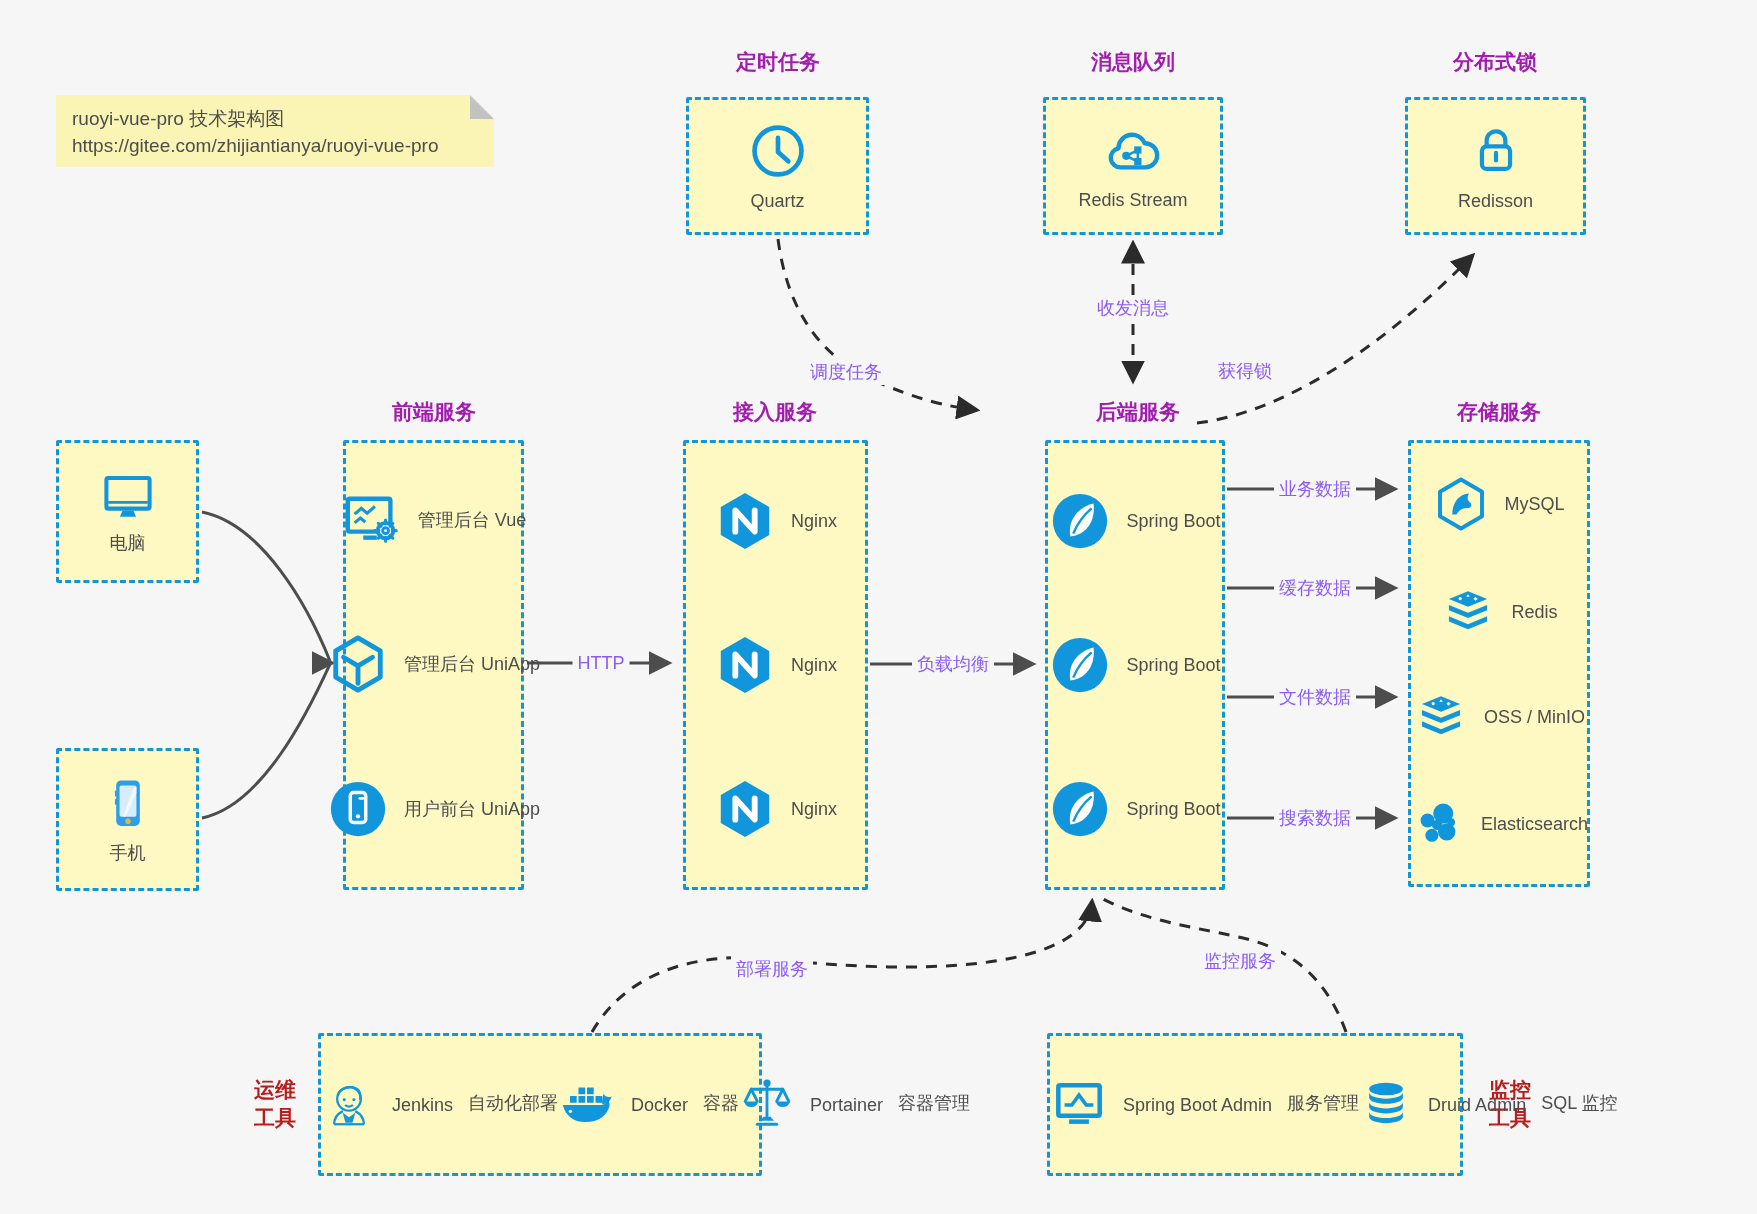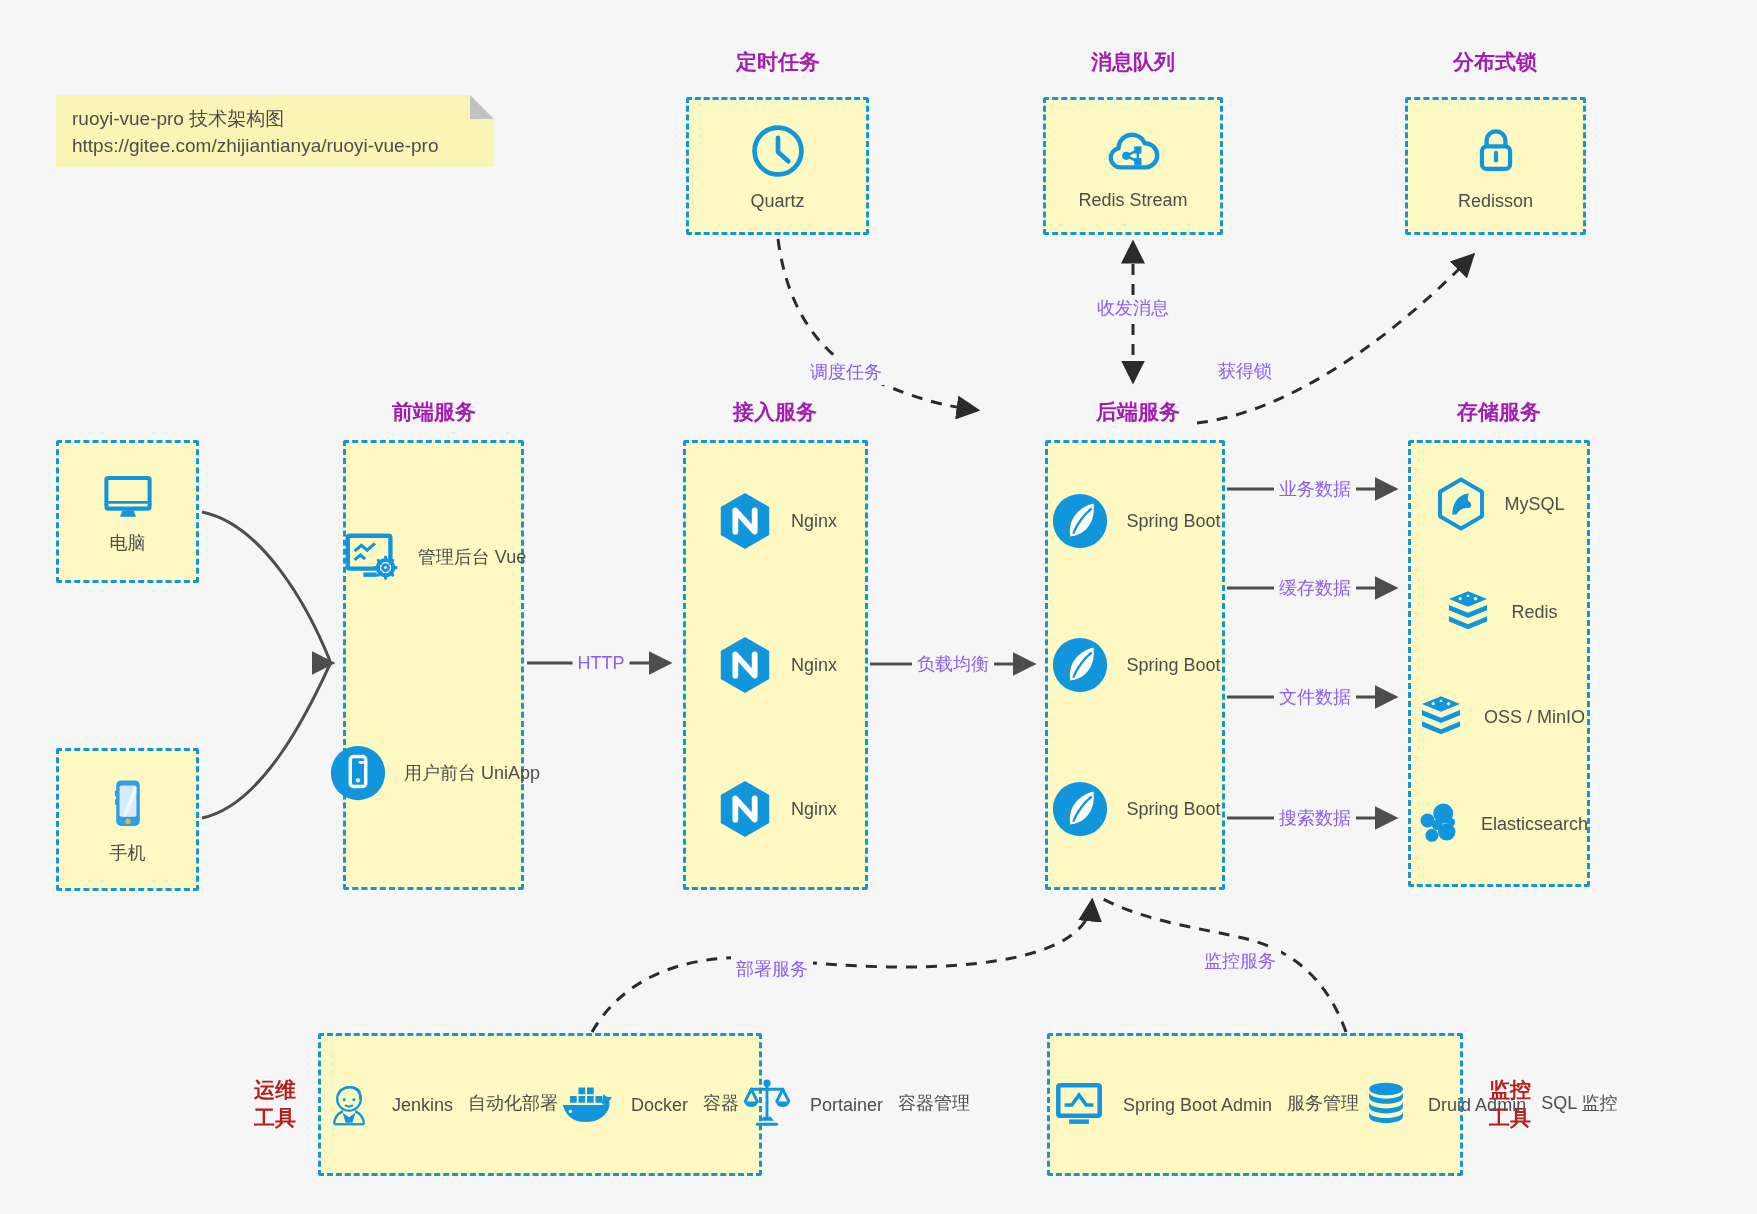--- a/index.html
+++ b/index.html
@@ -151,20 +151,29 @@
               <path d="M46 31 v4 M46 49 v4 M35 42 h4 M53 42 h4 M38.5 34.5 l2.8 2.8 M50.7 47 l2.8 2.8 M53.5 34.5 l-2.8 2.8 M41.3 47 l-2.8 2.8" stroke-width="3.2" stroke-linecap="round"></path>
               <circle cx="46" cy="42" r="3" fill="none" stroke-width="3"></circle>
             </g>
           </svg>
       </span>
       <div class="lbl">管理后台 Vue</div>
     </div>
     <div class="item">
       <span class="ic">
         <svg width="62" height="62" viewBox="0 0 64 64">
+            <path d="M32 5 L55 18.5 V45.5 L32 59 L9 45.5 V18.5 Z" fill="none" stroke="#1296db" stroke-width="5" stroke-linejoin="round"></path>
+            <path d="M32 34 L17 25 M32 34 L47 25 M32 34 V52" fill="none" stroke="#1296db" stroke-width="5" stroke-linecap="round"></path>
+          </svg>
+      </span>
+      <div class="lbl">管理后台 UniApp</div>
+    </div>
+    <div class="item">
+      <span class="ic">
+        <svg width="62" height="62" viewBox="0 0 64 64">
             <circle cx="32" cy="32" r="28" fill="#1296db"></circle>
             <rect x="24" y="15" width="16" height="31" rx="3.5" fill="none" stroke="#fff" stroke-width="3.5"></rect>
             <path d="M34 21 h3" stroke="#fff" stroke-width="3" stroke-linecap="round"></path>
             <circle cx="32" cy="39.5" r="2.2" fill="#fff"></circle>
           </svg>
       </span>
       <div class="lbl">用户前台 UniApp</div>
     </div>
   </div>
 

